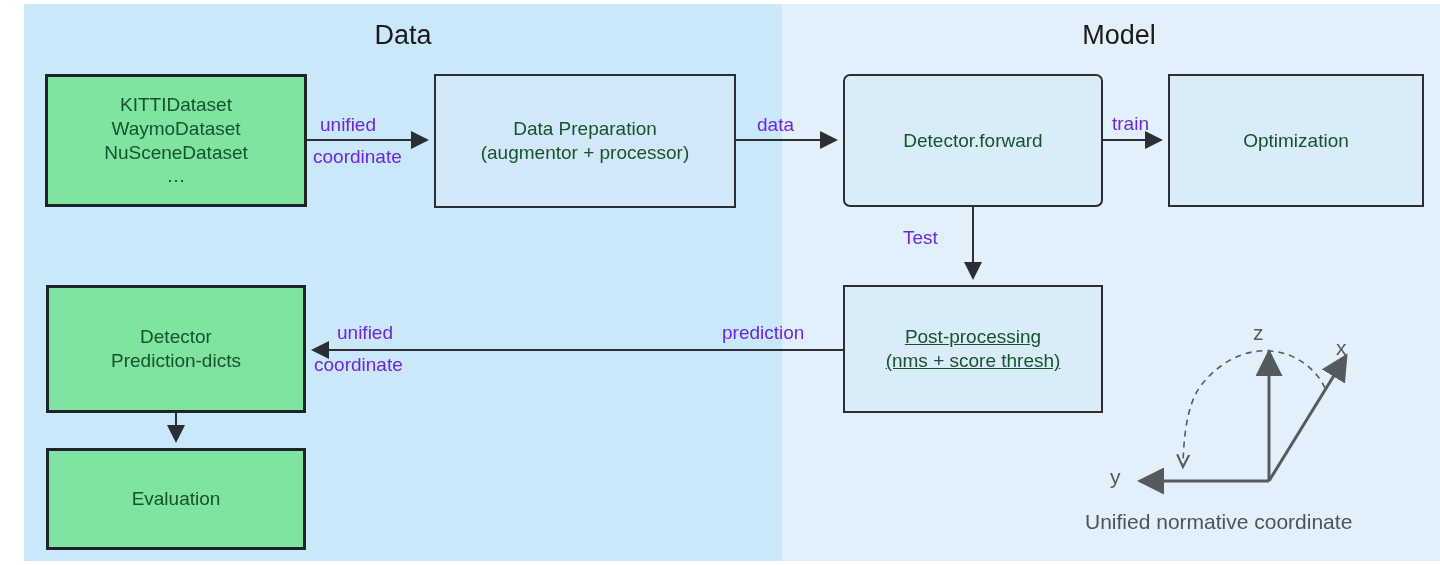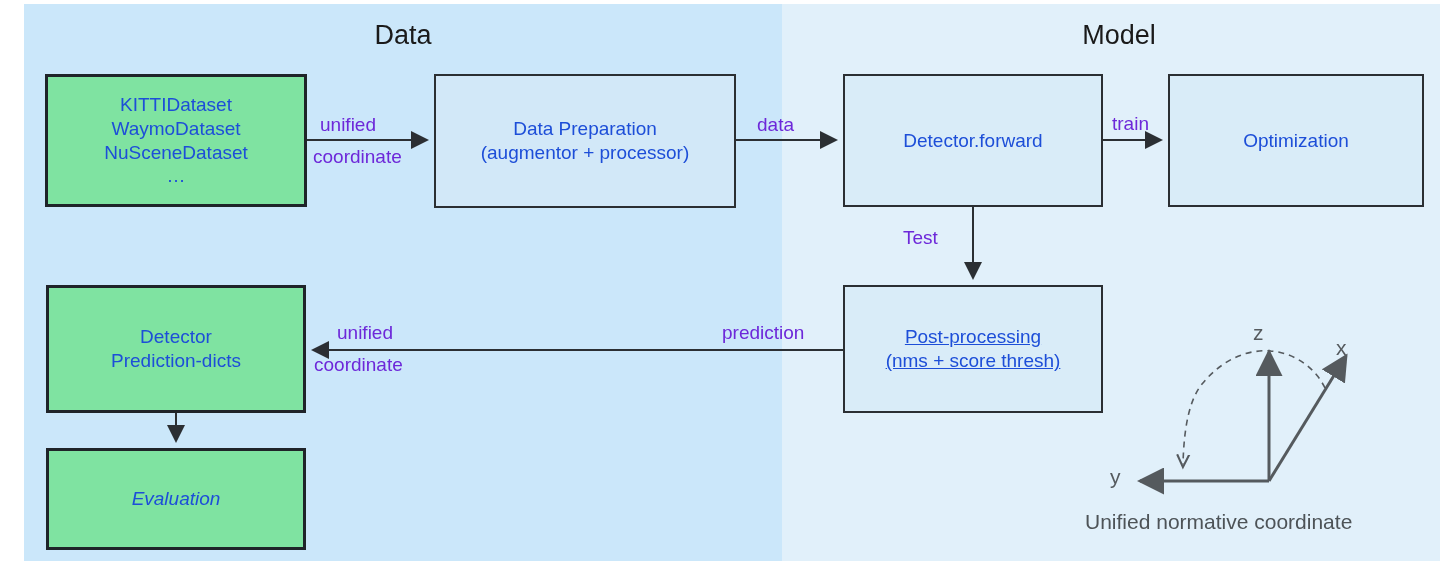--- a/index.html
+++ b/index.html
@@ -26,36 +26,36 @@
   #title-data{left:0;width:758px;top:18px;}
   #title-model{left:0;width:674px;top:18px;}
 
   .node{
     position:absolute;
     box-sizing:border-box;
     display:flex;
     align-items:center;
     justify-content:center;
     text-align:center;
-    color:#1d4ed8;
+    color:#14532d;
     font-size:19px;
     line-height:1.26;
     white-space:pre-line;
   }
   .node.green{background:#7fe3a1;border:3px solid #1f2429;}
   .node.blue{background:#d9ecf8;border:2px solid #2b2f33;}
 
   
   #node-datasets      {left:25px; top:74px;  width:262px; height:133px;}
   #node-dataprep      {left:414px;top:74px;  width:302px; height:134px; background:#d2e8f8;}
-  #node-detector      {left:823px;top:74px;  width:260px; height:133px;}
+  #node-detector      {left:823px;top:74px;  width:260px; height:133px;border-radius:7px;}
   #node-optimization  {left:1148px;top:74px; width:256px; height:133px;}
   #node-postproc      {left:823px;top:285px; width:260px; height:128px;text-decoration:underline;}
   #node-genpred       {left:26px; top:285px; width:260px; height:128px;}
-  #node-evaluation    {left:26px; top:448px; width:260px; height:102px;font-style:italic;}
+  #node-evaluation    {left:26px; top:448px; width:260px; height:102px;}
 
   .edge-label{
     position:absolute;
     font-size:19px;
     color:#6d28d9;
     line-height:1.18;
     white-space:nowrap;
   }
   #lbl-unified-1   {left:300px;top:114px;}
   #lbl-coordinate-1{left:293px;top:146px;}

